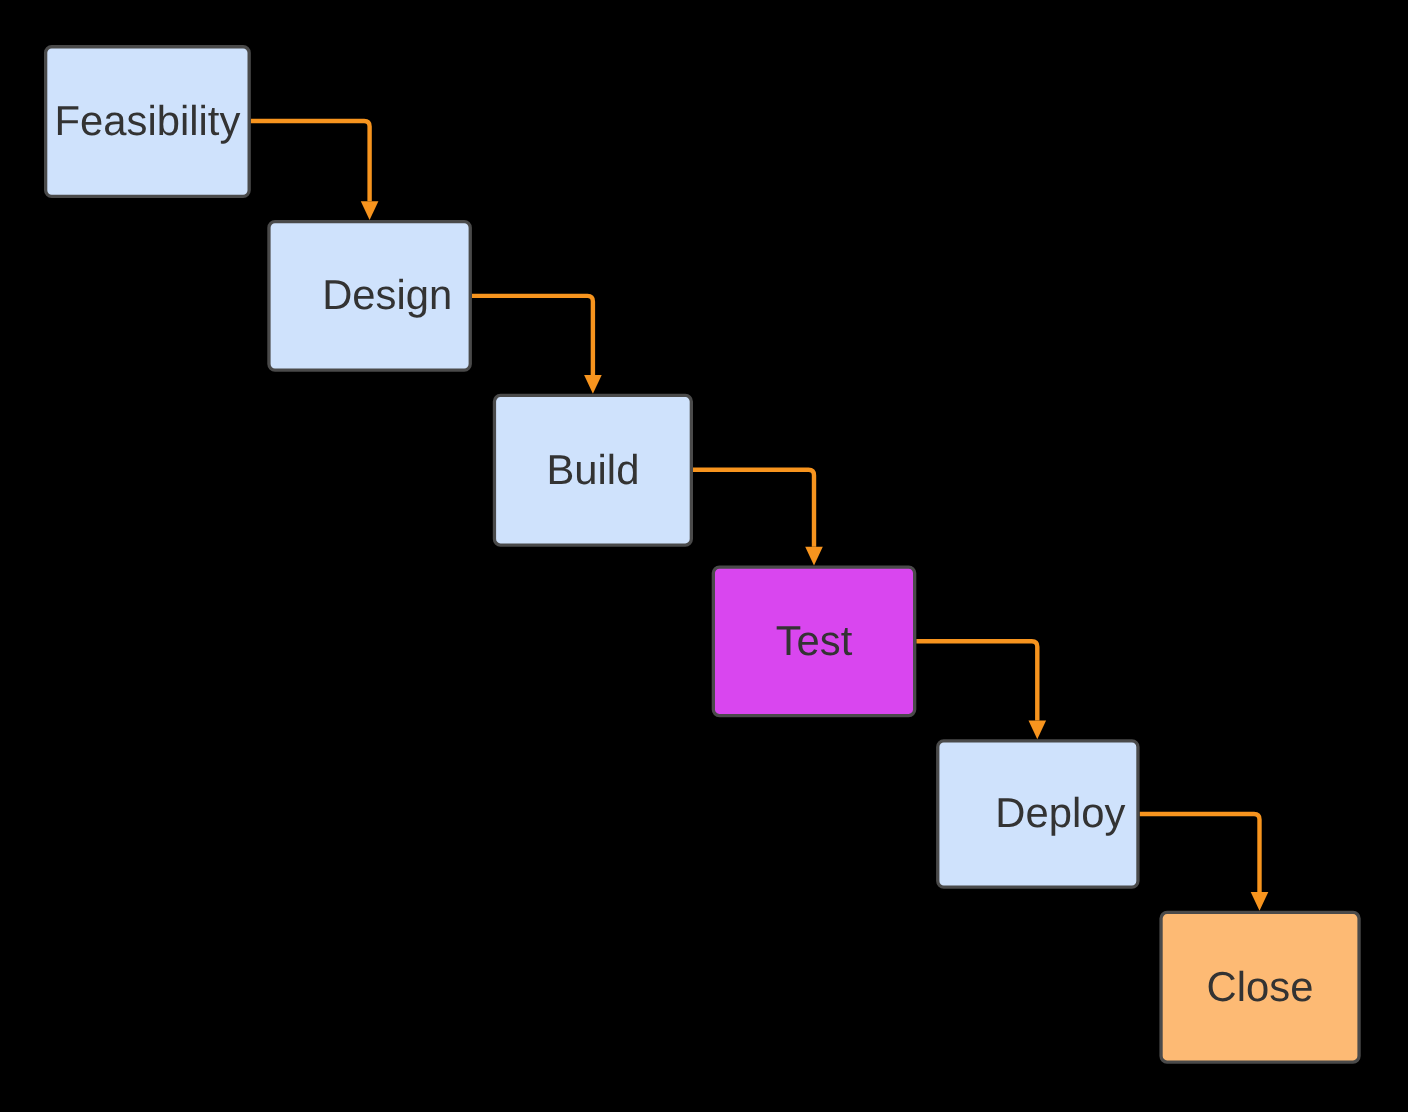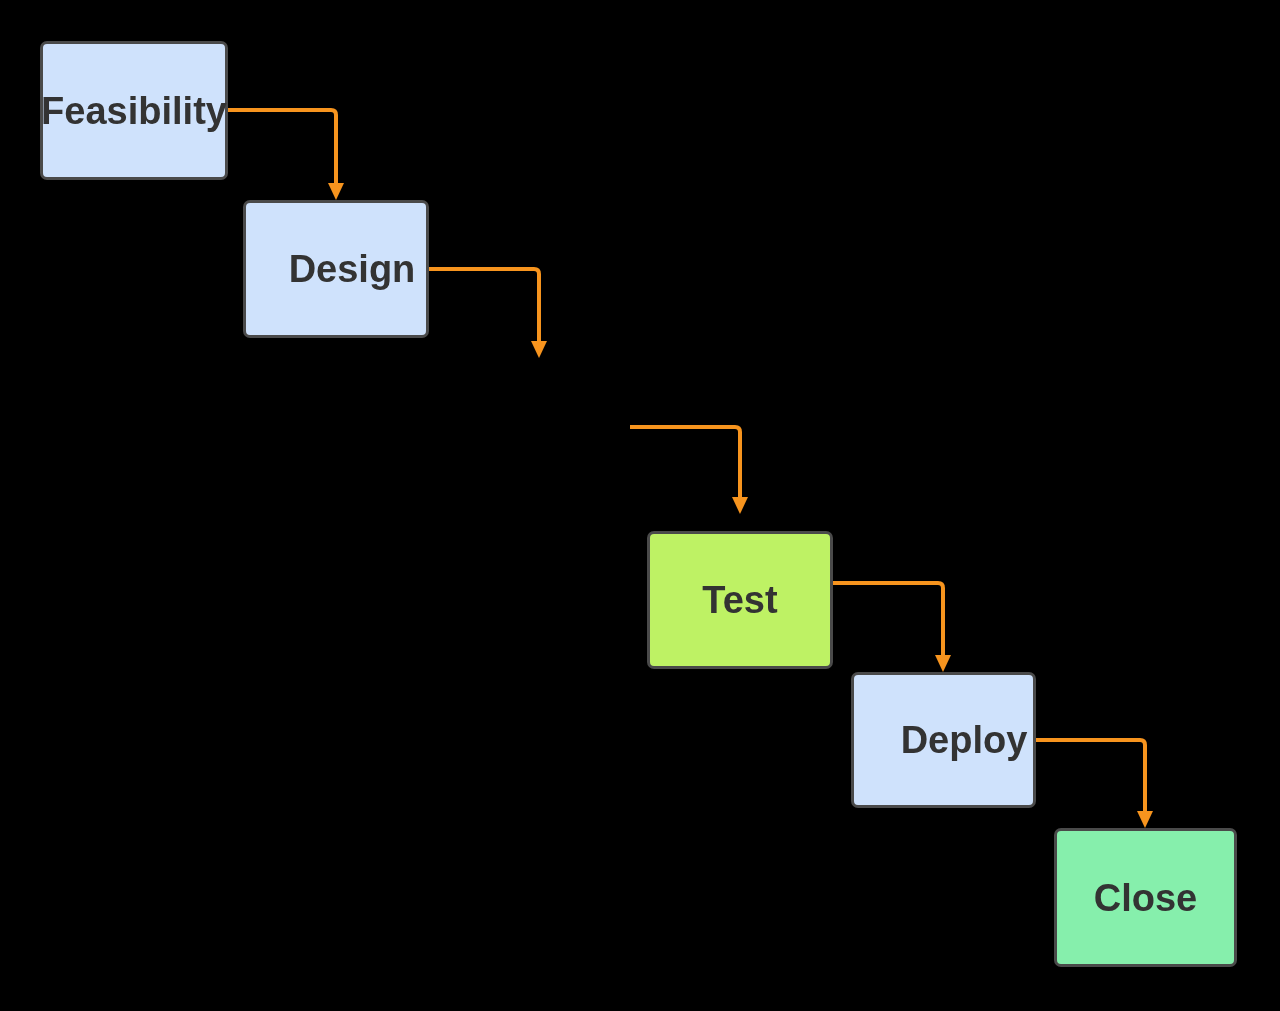--- a/index.html
+++ b/index.html
@@ -32,21 +32,21 @@
     position: absolute;
     box-sizing: border-box;
     display: flex;
     align-items: center;
     justify-content: center;
     background: #cfe2fc;
     border: 3px solid #4a4a4a;
     border-radius: 7px;
     color: #333333;
     font-family: "Liberation Sans", sans-serif;
-    font-weight: bold;
+    font-weight: normal;
     font-size: 38px;
     line-height: 1;
     letter-spacing: 0px;
     white-space: nowrap;
   }
   .node-label {
     display: block;
     padding: 0 2px;
   }
 </style>
@@ -79,26 +79,29 @@
     </svg>
 
   <div class="node" style="left: 40px; top: 41px; width: 188px; height: 139px; background: rgb(207, 226, 252); border-color: rgb(74, 74, 74); border-width: 3px; border-radius: 7px; color: rgb(51, 51, 51); font-size: 38px;">
     <span class="node-label">Feasibility</span>
   </div>
 
   <div class="node" style="left: 243px; top: 200px; width: 186px; height: 138px; background: rgb(207, 226, 252); border-color: rgb(74, 74, 74); border-width: 3px; border-radius: 7px; color: rgb(51, 51, 51); font-size: 38px; padding-left: 32px;">
     <span class="node-label">Design</span>
   </div>
 
+  <div class="node" style="left: 448px; top: 358px; width: 182px; height: 139px; background: rgb(207, 226, 252); border-color: rgb(74, 74, 74); border-width: 3px; border-radius: 7px; color: rgb(51, 51, 51); font-size: 38px;">
+    <span class="node-label">Build</span>
+  </div>
 
-  <div class="node" style="left: 647px; top: 514px; width: 186px; height: 138px; background: #bef264; border-color: rgb(74, 74, 74); border-width: 3px; border-radius: 7px; color: rgb(51, 51, 51); font-size: 38px; margin-top: 17px;">
+  <div class="node" style="left: 647px; top: 514px; width: 186px; height: 138px; background: #d946ef; border-color: rgb(74, 74, 74); border-width: 3px; border-radius: 7px; color: rgb(51, 51, 51); font-size: 38px;">
     <span class="node-label">Test</span>
   </div>
 
   <div class="node" style="left: 851px; top: 672px; width: 185px; height: 136px; background: rgb(207, 226, 252); border-color: rgb(74, 74, 74); border-width: 3px; border-radius: 7px; color: rgb(51, 51, 51); font-size: 38px; padding-left: 41px;">
     <span class="node-label">Deploy</span>
   </div>
 
-  <div class="node" style="left: 1054px; top: 828px; width: 183px; height: 139px; background: #86efac; border-color: rgb(74, 74, 74); border-width: 3px; border-radius: 7px; color: rgb(51, 51, 51); font-size: 38px;">
+  <div class="node" style="left: 1054px; top: 828px; width: 183px; height: 139px; background: #fdba74; border-color: rgb(74, 74, 74); border-width: 3px; border-radius: 7px; color: rgb(51, 51, 51); font-size: 38px;">
     <span class="node-label">Close</span>
   </div>
 
 </div>
 
 </body></html>

